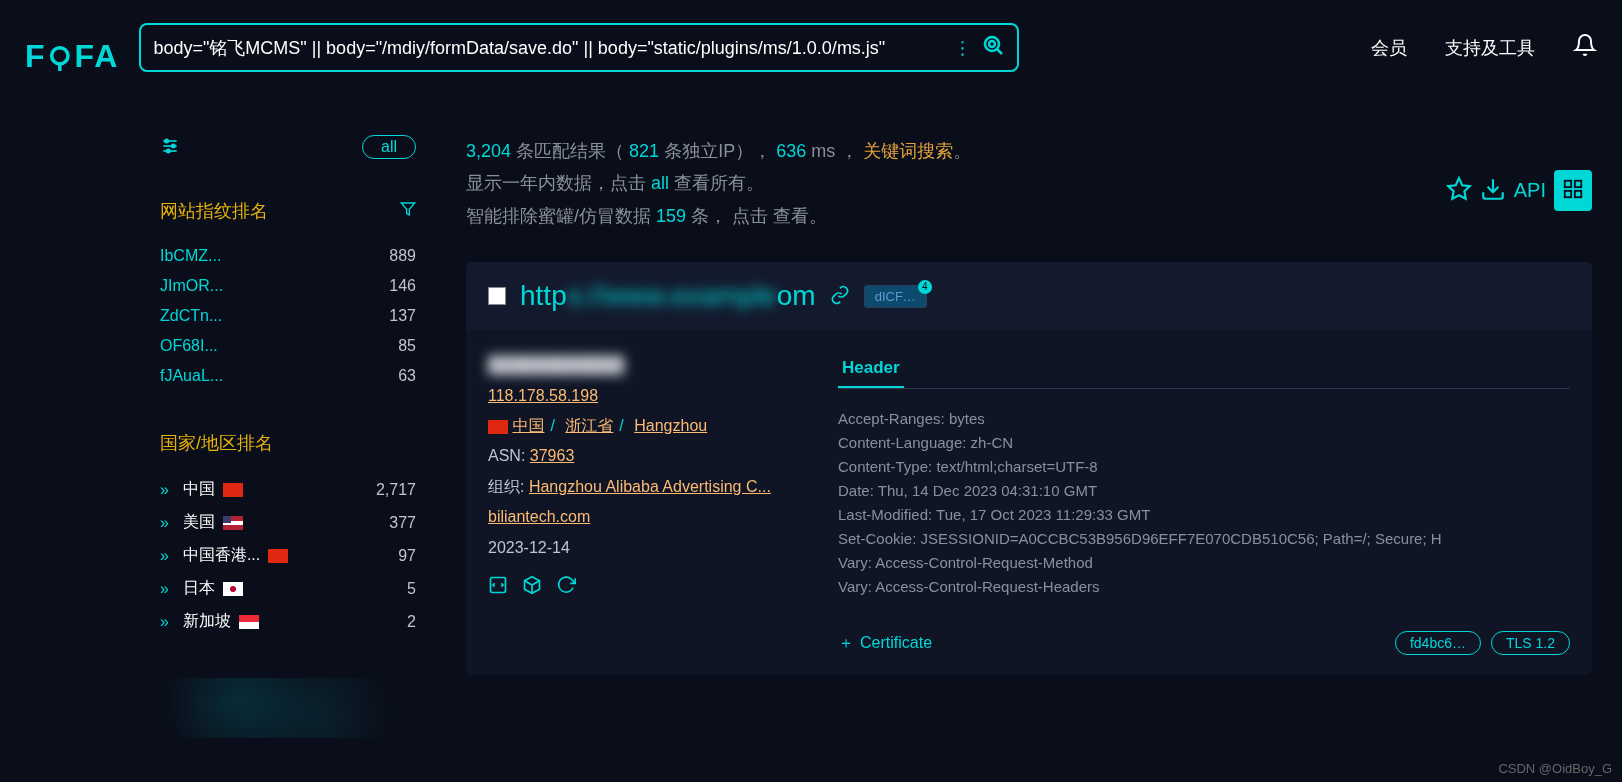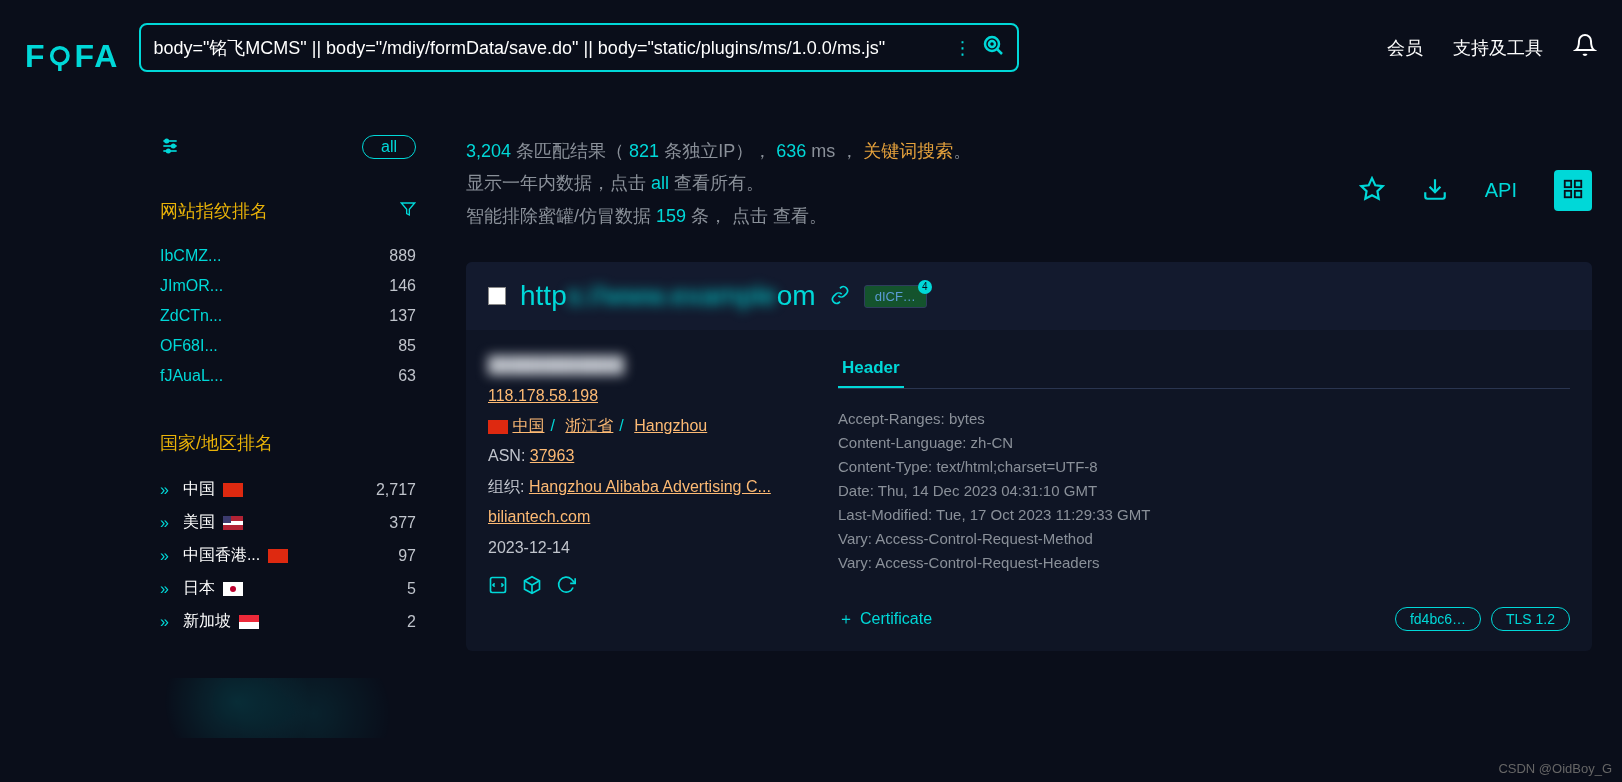--- a/index.html
+++ b/index.html
@@ -7,21 +7,21 @@
 a { text-decoration: none; }
 
 
 .header { display: flex; align-items: center; padding: 20px 25px 10px; gap: 20px; }
 .logo { color: #00d8d8; font-size: 32px; font-weight: bold; letter-spacing: 2px; display: flex; align-items: center; margin-top: 18px; }
 .logo-o { display: inline-flex; align-items: center; justify-content: center; }
 .search-wrap { flex: 0 0 880px; border: 2px solid #00d8d8; border-radius: 8px; display: flex; align-items: center; padding: 8px 12px; }
 .search-input { flex: 1; background: transparent; border: none; outline: none; color: #fff; font-size: 18px; }
 .dots-icon { color: #00d8d8; font-size: 18px; margin: 0 10px; cursor: pointer; }
 .search-btn { color: #00d8d8; font-size: 20px; cursor: pointer; }
-.nav-right { margin-left: auto; display: flex; align-items: center; gap: 30px; color: #fff; font-size: 18px; }
+.nav-right { margin-left: auto; display: flex; align-items: center; gap: 38px; color: #fff; font-size: 18px; }
 .nav-link { color: #fff; cursor: pointer; }
 .bell-icon svg { width: 24px; height: 24px; stroke: #fff; fill: none; stroke-width: 2; }
 
 
 .main { display: flex; padding: 50px 30px 0 160px; gap: 50px; }
 .sidebar { width: 256px; flex-shrink: 0; }
 .content { flex: 1; }
 
 
 .filter-row { display: flex; justify-content: space-between; align-items: center; margin-bottom: 40px; }
@@ -42,34 +42,34 @@
 .flag-hk { background: #de2910; }
 .flag-jp { background: #fff; position: relative; }
 .flag-jp::before { content: ""; position: absolute; width: 6px; height: 6px; background: #bc002d; border-radius: 50%; top: 4px; left: 7px; }
 .flag-sg { background: linear-gradient(#ed2939 50%, #fff 50%); }
 .map-placeholder { width: 256px; height: 60px; background: radial-gradient(circle at 30% 40%, rgba(0,216,216,0.3), transparent 40%), radial-gradient(circle at 60% 60%, rgba(0,216,216,0.2), transparent 50%); opacity: 0.5; }
 
 
 .results-meta { color: #8a9099; font-size: 18px; line-height: 1.8; }
 .num-hl { color: #00d8d8; }
 .kw-hl { color: #e6a23c; }
-.top-actions { position: absolute; right: 30px; top: 170px; display: flex; align-items: center; gap: 37px; }
+.top-actions { position: absolute; right: 30px; top: 170px; display: flex; align-items: center; gap: 8px; }
 .top-actions svg { width: 26px; height: 26px; stroke: #00d8d8; fill: none; stroke-width: 2; cursor: pointer; }
 .api-link { color: #00d8d8; font-size: 20px; cursor: pointer; }
 .grid-btn { background: #00d8d8; padding: 8px; border-radius: 4px; cursor: pointer; }
 .grid-btn svg { stroke: #0a0e1a; width: 22px; height: 22px; }
 
 
 .result-card { background: #0f1525; border-radius: 6px; margin-top: 30px; overflow: hidden; }
 .card-header { background: #131a2e; padding: 18px 22px; display: flex; align-items: center; gap: 14px; }
 .favicon { width: 18px; height: 18px; background: #fff; border: 1px solid #888; }
 .url-text { color: #00d8d8; font-size: 28px; font-weight: 500; }
 .blur { filter: blur(6px); }
 .link-icon svg { width: 20px; height: 20px; stroke: #00d8d8; fill: none; stroke-width: 2; }
-.tag { background: #14532d; border: 1px solid #2e3d5c; color: #5b9bd5; padding: 3px 10px; border-radius: 3px; font-size: 13px; position: relative; }
+.tag { background: #0c4a6e; border: 1px solid #2e3d5c; color: #5b9bd5; padding: 3px 10px; border-radius: 3px; font-size: 13px; position: relative; }
 .tag-badge { position: absolute; top: -6px; right: -6px; background: #00d8d8; color: #0a0e1a; font-size: 10px; width: 14px; height: 14px; border-radius: 50%; display: flex; align-items: center; justify-content: center; }
 
 .card-body { display: flex; padding: 20px 22px; gap: 30px; }
 .card-left { width: 320px; flex-shrink: 0; }
 .card-right { flex: 1; }
 .info-line { color: #c0c4cc; font-size: 16px; line-height: 1.9; }
 .info-link { color: #fdba74; text-decoration: underline; }
 .flag-sm { width: 20px; height: 14px; display: inline-block; vertical-align: middle; }
 .sep { color: #00d8d8; margin: 0 6px; }
 .icon-row { display: flex; gap: 14px; margin-top: 12px; }
@@ -276,20 +276,21 @@
           </div>
         </div>
         <div class="card-right">
           <div class="tab-bar"><span class="tab">Header</span></div>
           <div class="header-lines" id="hdr-lines">
               <div>Accept-Ranges: bytes</div>
               <div>Content-Language: zh-CN</div>
               <div>Content-Type: text/html;charset=UTF-8</div>
               <div>Date: Thu, 14 Dec 2023 04:31:10 GMT</div>
               <div>Last-Modified: Tue, 17 Oct 2023 11:29:33 GMT</div>
+              <div>Set-Cookie: JSESSIONID=A0CCBC53B956D96EFF7E070CDB510C56; Path=/; Secure; H</div>
               <div>Vary: Access-Control-Request-Method</div>
               <div>Vary: Access-Control-Request-Headers</div>
             </div>
           <div class="cert-row">
             <span class="cert-toggle">＋ <span>Certificate</span></span>
             <div class="pills">
               <span class="pill">fd4bc6…</span>
               <span class="pill">TLS 1.2</span>
             </div>
           </div>

